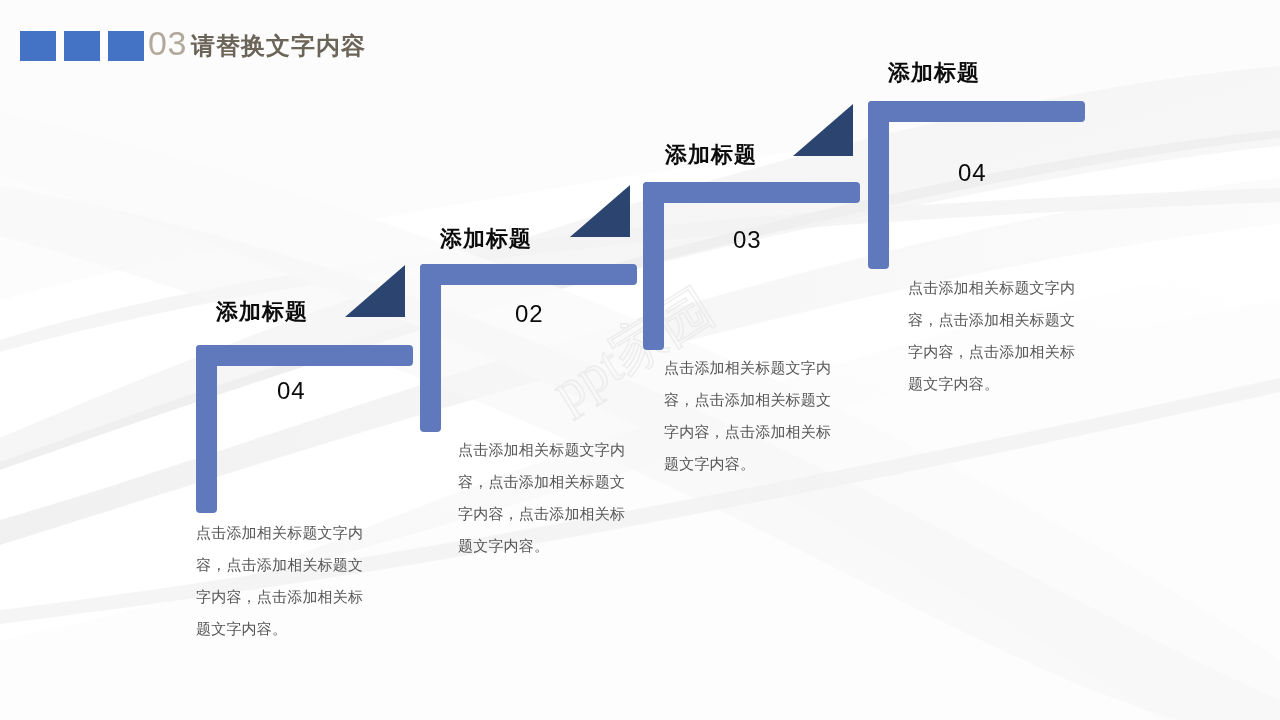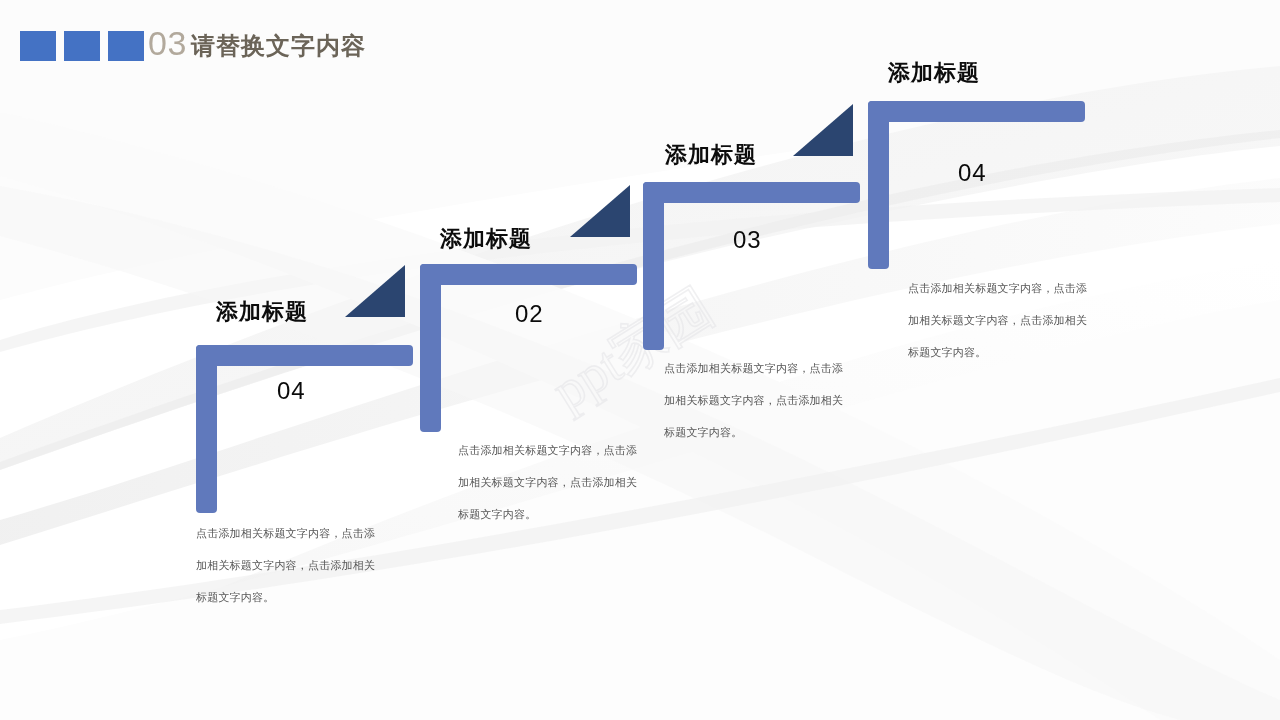--- a/index.html
+++ b/index.html
@@ -107,21 +107,21 @@
     font-weight: 400;
     color: #0b0b0b;
     letter-spacing: 1px;
     line-height: 30px;
     white-space: nowrap;
   }
 
   .step-body {
     position: absolute;
     width: 180px;
-    font-size: 11px;
+    font-size: 15px;
     line-height: 32px;
     color: #565656;
     text-align: left;
     letter-spacing: 0.2px;
   }
 
   .arrow-tri {
     position: absolute;
     width: 0;
     height: 0;

